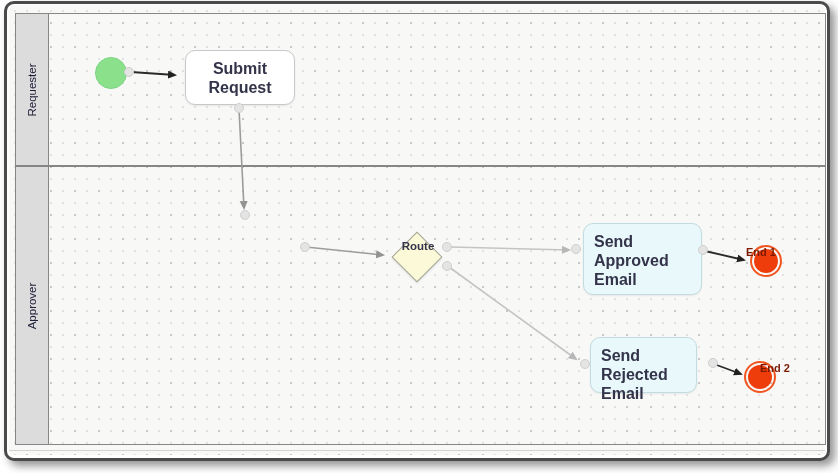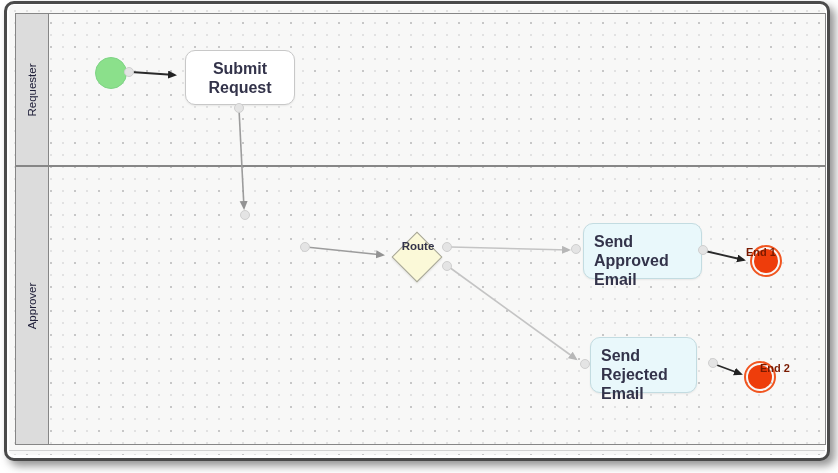--- a/index.html
+++ b/index.html
@@ -74,21 +74,21 @@
   <div class="start-event"></div>
 
   <div class="task center" style="left:185px;top:50px;width:110px;height:55px;">
     <span>Submit Request</span>
   </div>
 
 
   <div class="gateway"></div>
   <div class="gateway-label">Route</div>
 
-  <div class="task left email" style="left:583px;top:223px;width:119px;height:56px;">
+  <div class="task left email" style="left:583px;top:223px;width:119px;height:72px;">
     <span>Send Approved Email</span>
   </div>
 
   <div class="task left email" style="left:590px;top:337px;width:107px;height:56px;">
     <span>Send Rejected Email</span>
   </div>
 
   <div class="end-event" style="left:750px;top:245px;">
     <div class="end-inner"></div>
   </div>

